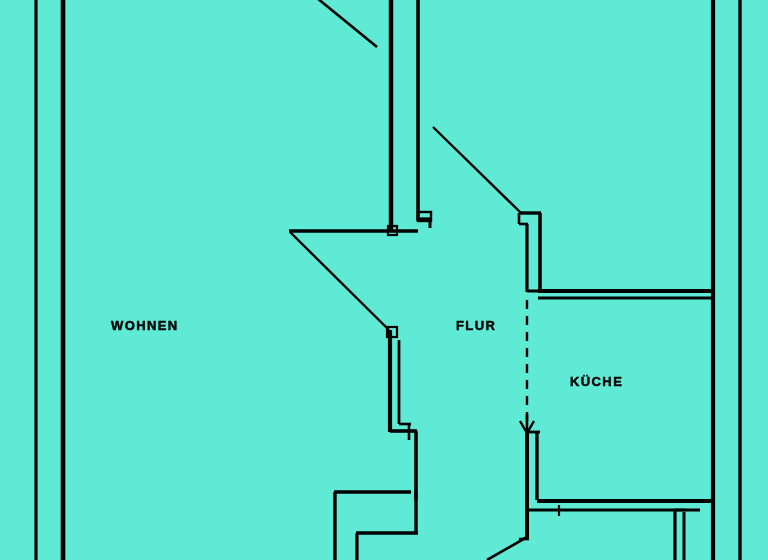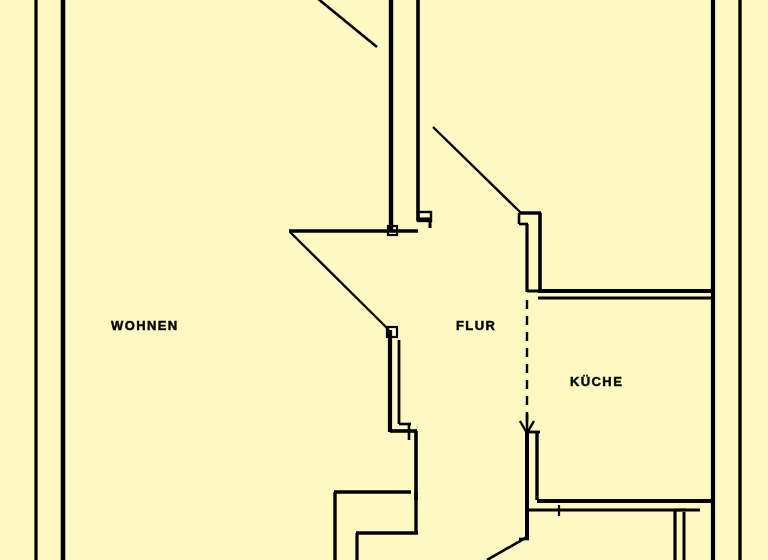--- a/index.html
+++ b/index.html
@@ -11,21 +11,21 @@
   body {
     width: 768px;
     height: 560px;
     overflow: hidden;
     font-family: "Liberation Sans", sans-serif;
   }
   #floorplan-root {
     position: relative;
     width: 768px;
     height: 560px;
-    background: #fef9c3;
+    background: #5eead4;
   }
   #plan-svg {
     position: absolute;
     top: 0;
     left: 0;
     width: 768px;
     height: 560px;
     display: block;
   }
   .room-label {

